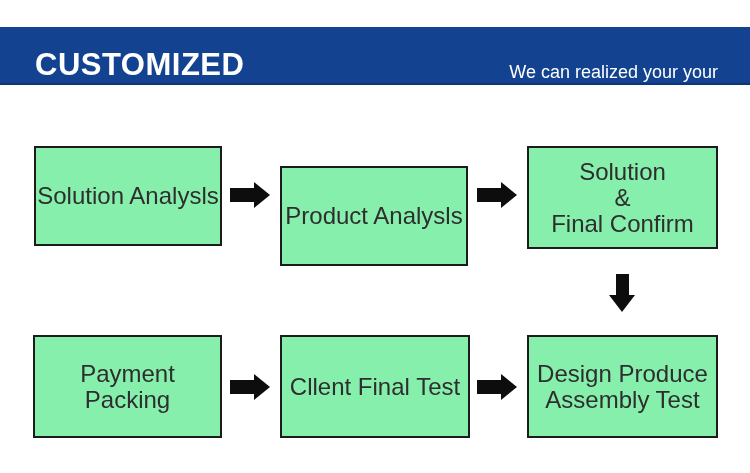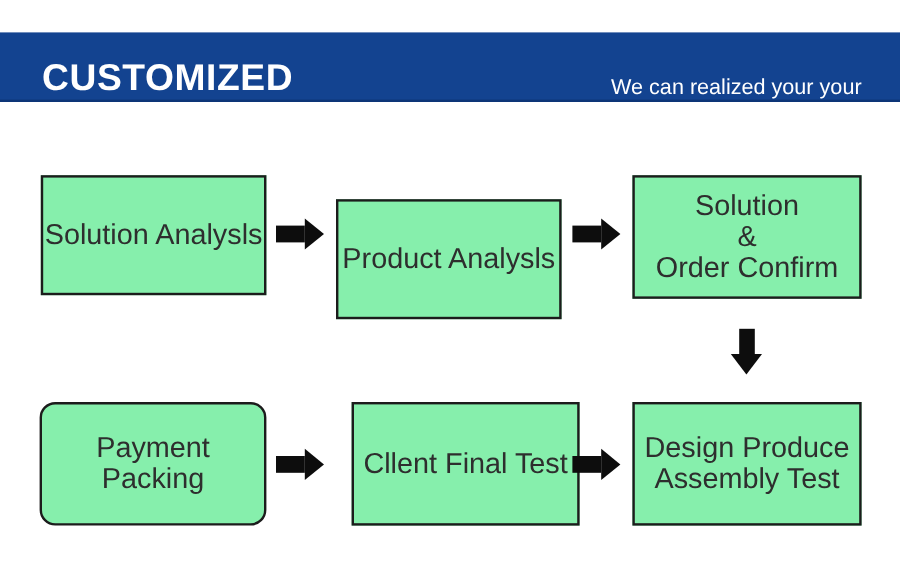--- a/index.html
+++ b/index.html
@@ -55,22 +55,22 @@
     align-items: center;
     justify-content: center;
     text-align: center;
     color: #2e2e2e;
     font-size: 24px;
     line-height: 26px;
   }
   .box-1 { left: 34px;  top: 146px; width: 188px; height: 100px; }
   .box-2 { left: 280px; top: 146px; width: 188px; height: 100px; margin-top: 20px; }
   .box-3 { left: 527px; top: 146px; width: 191px; height: 103px; }
-  .box-4 { left: 33px;  top: 335px; width: 189px; height: 103px; border-radius: 13px; }
-  .box-5 { left: 293px; top: 335px; width: 190px; height: 103px; }
+  .box-4 { left: 33px;  top: 335px; width: 189px; height: 103px; }
+  .box-5 { left: 280px; top: 335px; width: 190px; height: 103px; }
   .box-6 { left: 527px; top: 335px; width: 191px; height: 103px; }
   
   .arrow-right {
     position: absolute;
     display: flex;
     align-items: center;
     height: 26px;
   }
   .arrow-right .stem {
     width: 24px;
@@ -134,21 +134,21 @@
   </div>
 
   <div class="arrow-right arrow-r2">
     <span class="stem"></span>
     <span class="head"></span>
   </div>
 
   <div class="flow-box box-3">
     <span>Solution</span>
     <span>&amp;</span>
-    <span>Order Confirm</span>
+    <span>Final Confirm</span>
   </div>
 
   <div class="arrow-down">
     <span class="stem-v"></span>
     <span class="head-v"></span>
   </div>
 
   <div class="flow-box box-4">
     <span>Payment Packing</span>
   </div>

